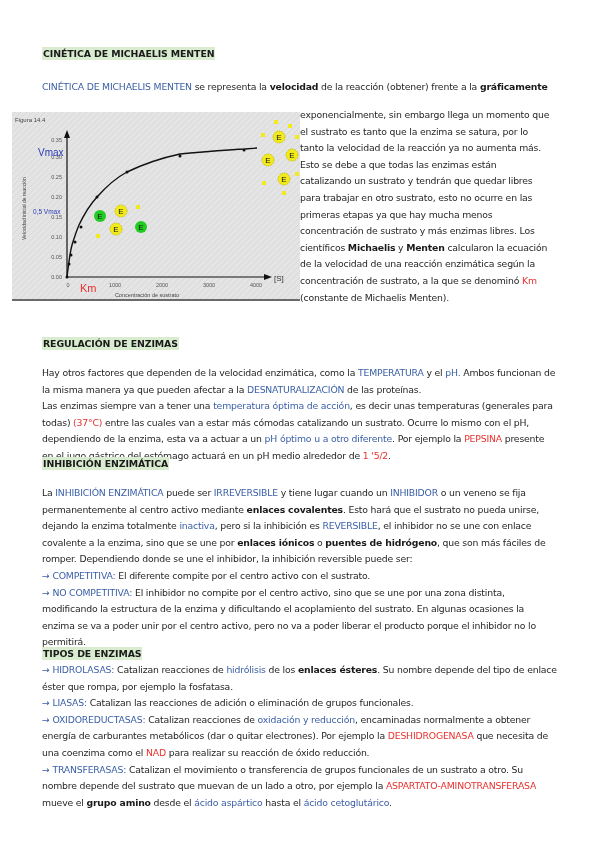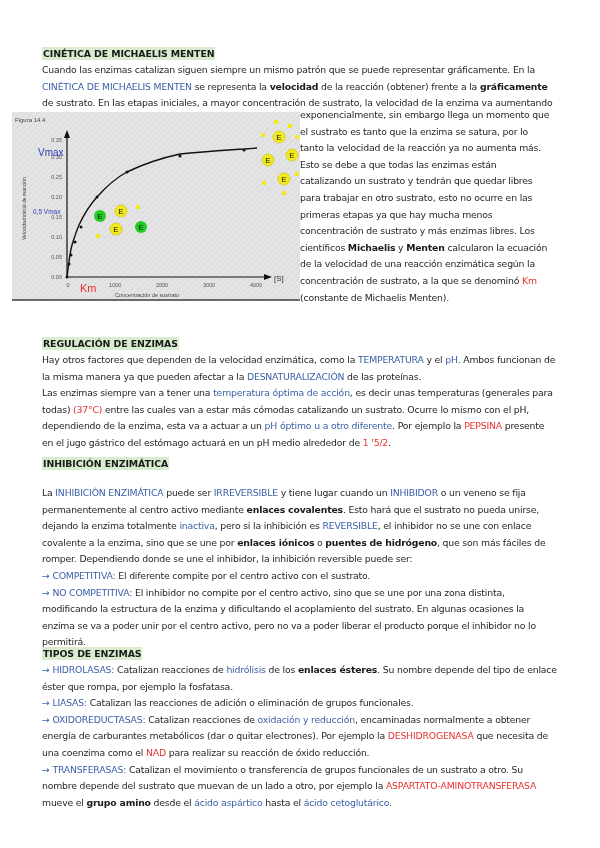--- a/index.html
+++ b/index.html
@@ -18,23 +18,22 @@
     .side-text { position: absolute; left: 300px; top: 107px; width: 250px; }
   </style>
 </head>
 <body>
 
 <div class="page">
 
   <div class="section" style="top:42px;">
     <span class="heading">CINÉTICA DE MICHAELIS MENTEN</span>
     <p class="p" style="margin-top:1px;">
-      <span>Cuando las enzimas catalizan siguen siempre un mismo patrón que se puede representar gráficamente. En la</span><br>
+      <br>
       <span class="blue">CINÉTICA DE MICHAELIS MENTEN</span><span> se representa la </span><b>velocidad</b><span> de la reacción (obtener) frente a la </span><b>gráficamente</b><br>
-      <span>de sustrato. En las etapas iniciales, a mayor concentración de sustrato, la velocidad de la enzima va aumentando</span>
     </p>
   </div>
 
   <div class="figure">
     <svg viewBox="0 0 288 190" xmlns="http://www.w3.org/2000/svg">
       <defs>
         <pattern id="tex" width="6" height="6" patternUnits="userSpaceOnUse">
           <rect width="6" height="6" fill="#e4e4e4"></rect>
           <path d="M0 3 L3 0 M3 6 L6 3" stroke="#d6d6d6" stroke-width="0.8"></path>
         </pattern>
@@ -120,21 +119,21 @@
   </div>
 
   <div class="side-text">
     <p class="p">
       <span>exponencialmente, sin embargo llega un momento que el sustrato es tanto que la enzima se satura, por lo tanto la velocidad de la reacción ya no aumenta más. Esto se debe a que todas las enzimas están catalizando un sustrato y tendrán que quedar libres para trabajar en otro sustrato, esto no ocurre en las primeras etapas ya que hay mucha menos concentración de sustrato y más enzimas libres. Los científicos </span><b>Michaelis</b><span> y </span><b>Menten</b><span> calcularon la ecuación de la velocidad de una reacción enzimática según la concentración de sustrato, a la que se denominó </span><span class="red">Km</span><span> (constante de Michaelis Menten).</span>
     </p>
   </div>
 
   <div class="section" style="top:332px;">
     <span class="heading">REGULACIÓN DE ENZIMAS</span>
-    <p class="p" style="margin-top:1px;">
+    <p class="p" style="margin-top:14px;">
       <span>Hay otros factores que dependen de la velocidad enzimática, como la </span><span class="blue">TEMPERATURA</span><span> y el </span><span class="blue">pH.</span><span> Ambos funcionan de la misma manera ya que pueden afectar a la </span><span class="blue">DESNATURALIZACIÓN</span><span> de las proteínas.</span><br>
       <span>Las enzimas siempre van a tener una </span><span class="blue">temperatura óptima de acción</span><span>, es decir unas temperaturas (generales para todas) </span><span class="red">(37°C)</span><span> entre las cuales van a estar más cómodas catalizando un sustrato. Ocurre lo mismo con el pH, dependiendo de la enzima, esta va a actuar a un </span><span class="blue">pH óptimo u a otro diferente</span><span>. Por ejemplo la </span><span class="red">PEPSINA</span><span> presente en el jugo gástrico del estómago actuará en un pH medio alrededor de </span><span class="red">1 '5/2</span><span>.</span>
     </p>
   </div>
 
   <div class="section" style="top:452px;">
     <span class="heading">INHIBICIÓN ENZIMÁTICA</span>
     <p class="p" style="margin-top:14px;">
       <span>La </span><span class="blue">INHIBICIÓN ENZIMÁTICA</span><span> puede ser </span><span class="blue">IRREVERSIBLE</span><span> y tiene lugar cuando un </span><span class="blue">INHIBIDOR</span><span> o un veneno se fija permanentemente al centro activo mediante </span><b>enlaces covalentes</b><span>. Esto hará que el sustrato no pueda unirse, dejando la enzima totalmente </span><span class="blue">inactiva</span><span>, pero si la inhibición es </span><span class="blue">REVERSIBLE</span><span>, el inhibidor no se une con enlace covalente a la enzima, sino que se une por </span><b>enlaces iónicos</b><span> o </span><b>puentes de hidrógeno</b><span>, que son más fáciles de romper. Dependiendo donde se une el inhibidor, la inhibición reversible puede ser:</span><br>
       <span class="blue">→ COMPETITIVA:</span><span> El diferente compite por el centro activo con el sustrato.</span><br>

